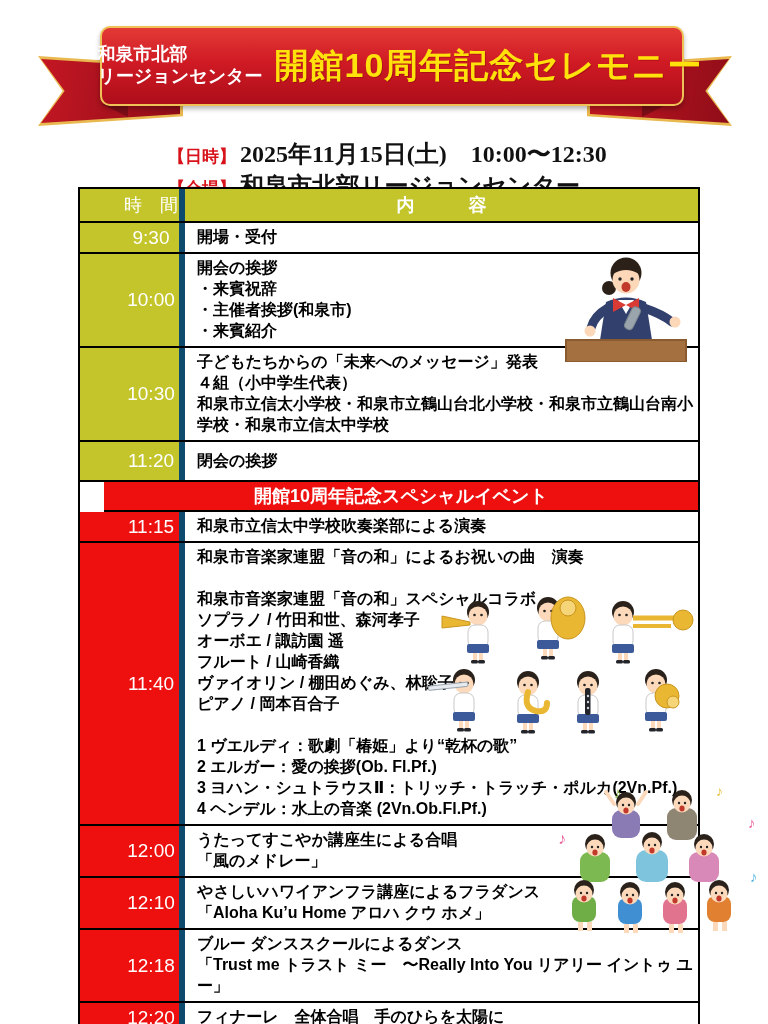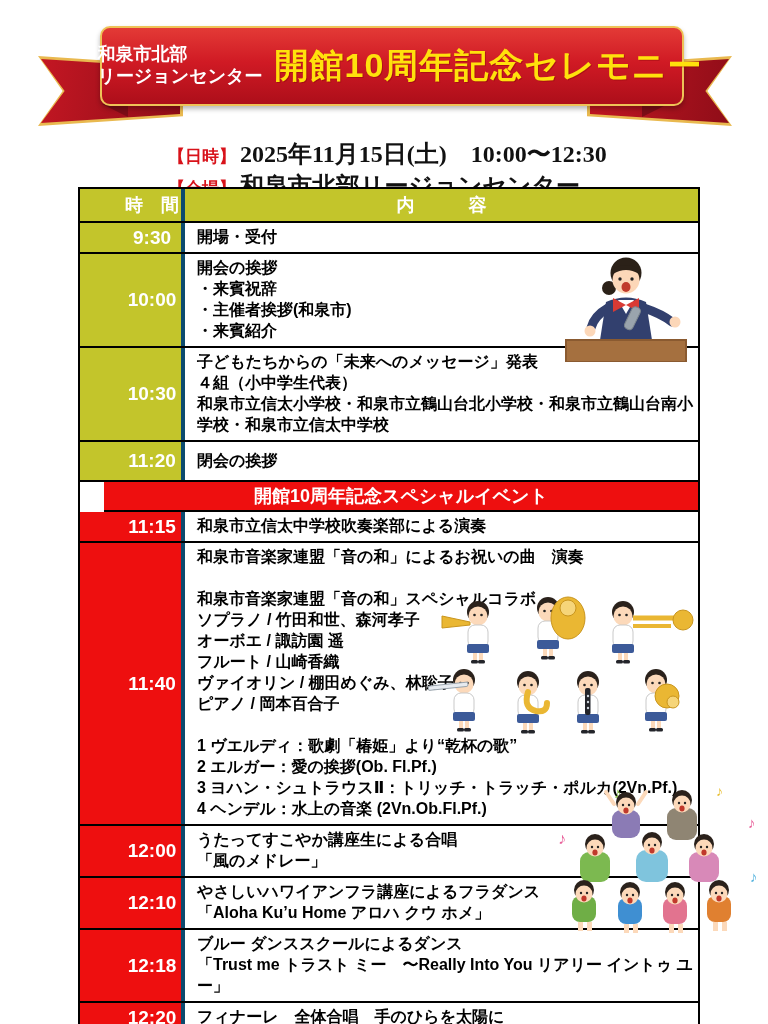--- a/index.html
+++ b/index.html
@@ -32,22 +32,22 @@
   
   .info{position:absolute;left:168px;top:114px;margin-top:24px;}
   .info-line{display:flex;align-items:baseline;gap:4px;}
   .info-label{color:#d8121a;font-weight:bold;font-size:17px;}
   .dt-value{font-family:"Liberation Serif","DejaVu Serif",serif;font-weight:bold;font-size:24px;color:#111;}
   .venue-value{font-weight:bold;font-size:24px;color:#111;}
   
   .table{position:absolute;left:78px;top:187px;width:622px;border:2px solid #000;background:#fff;box-sizing:border-box;}
   .s-row{display:flex;border-bottom:2px solid #000;box-sizing:border-box;}
   .s-row:last-child{border-bottom:none;}
-  .t-cell{flex:0 0 105px;width:105px;border-right:4px solid #0c4a6e;display:flex;align-items:center;justify-content:center;
-    color:#fff;font-weight:bold;font-size:19px;box-sizing:border-box;padding-left:43px;}
+  .t-cell{flex:0 0 105px;width:105px;border-right:6px solid #0c4a6e;display:flex;align-items:center;justify-content:center;
+    color:#fff;font-weight:normal;font-size:19px;box-sizing:border-box;padding-left:43px;}
   .t-green{background:#c3c52b;}
   .t-red{background:#ee0f0f;}
   .c-cell{flex:1;padding:3px 4px 5px 12px;font-weight:bold;font-size:16px;line-height:21px;color:#000;
     display:flex;flex-direction:column;justify-content:center;box-sizing:border-box;}
   .line:empty{min-height:21px;}
   .header-row{height:34px;}
   .header-row .t-cell{font-size:18px;}
   .h-cell{flex:1;background:#c3c52b;display:flex;align-items:center;justify-content:center;
     color:#fff;font-weight:bold;font-size:18px;}
   .banner-row{background:#ee0f0f;color:#fff;font-weight:bold;font-size:18px;

